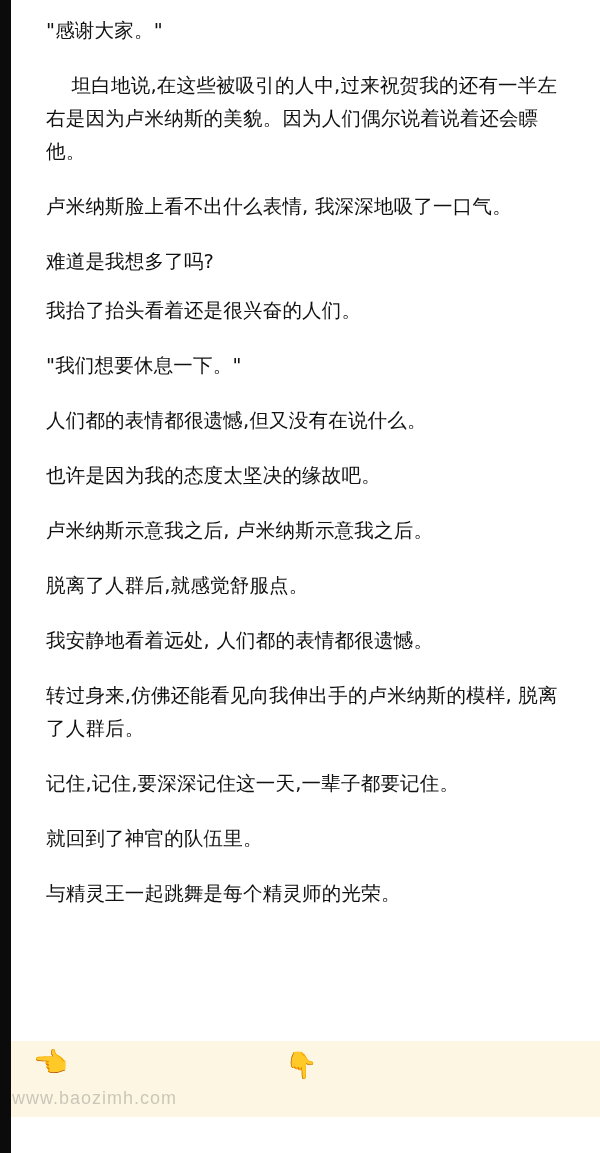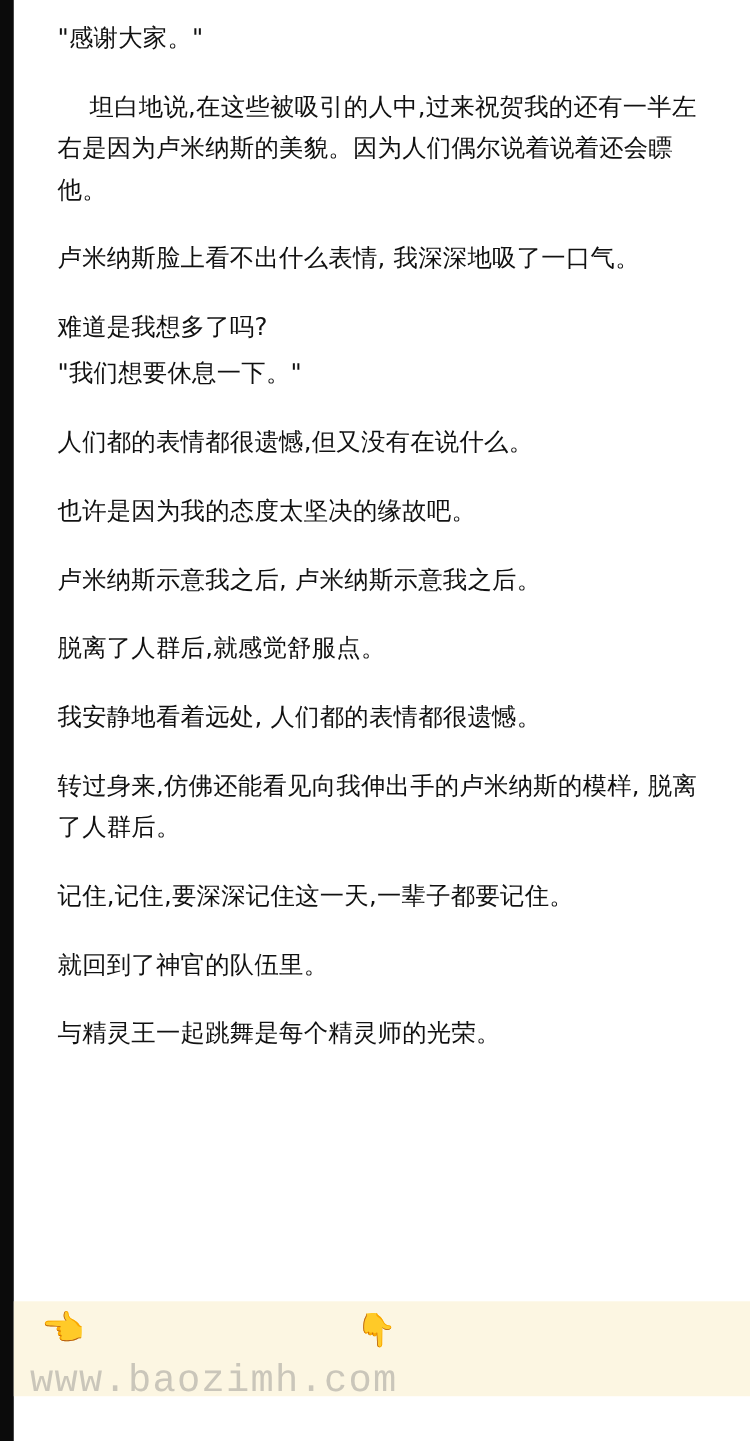--- a/index.html
+++ b/index.html
@@ -33,21 +33,21 @@
   }
   .para {
     font-size: 19.5px;
     line-height: 33px;
     color: #111111;
     margin: 0 0 22px 0;
     letter-spacing: 0.2px;
     white-space: pre-wrap;
   }
   .para.tight {
-    margin-bottom: 4px;
+    margin-bottom: 16px;
   }
   .watermark-band {
     position: absolute;
     left: 11px;
     right: 0;
     top: 1041px;
     height: 76px;
     background: rgba(252, 245, 222, 0.88);
     pointer-events: none;
   }
@@ -62,41 +62,42 @@
   .wm-emoji-right {
     position: absolute;
     left: 285px;
     top: 1052px;
     font-size: 26px;
     line-height: 26px;
     pointer-events: none;
   }
   .wm-text {
     position: absolute;
-    left: 24px;
+    left: 12px;
     top: 1088px;
-    font-size: 31px;
+    font-size: 18px;
     letter-spacing: 1px;
     color: rgba(120, 120, 120, 0.38);
-    font-family: Liberation Mono, monospace;
+    font-family: Liberation Sans, sans-serif;
     pointer-events: none;
     white-space: nowrap;
   }
 </style>
 </head>
 <body>
 
 <div class="page">
   <div class="left-rail"></div>
 
   <div class="content">
     <p class="para">"感谢大家。"</p>
     <p class="para">    坦白地说,在这些被吸引的人中,过来祝贺我的还有一半左右是因为卢米纳斯的美貌。因为人们偶尔说着说着还会瞟他。</p>
     <p class="para">卢米纳斯脸上看不出什么表情, 我深深地吸了一口气。</p>
     <p class="para tight">难道是我想多了吗?</p>
+    <p class="para">我抬了抬头看着还是很兴奋的人们。</p>
     <p class="para">"我们想要休息一下。"</p>
     <p class="para">人们都的表情都很遗憾,但又没有在说什么。</p>
     <p class="para">也许是因为我的态度太坚决的缘故吧。</p>
     <p class="para">卢米纳斯示意我之后, 卢米纳斯示意我之后。</p>
     <p class="para">脱离了人群后,就感觉舒服点。</p>
     <p class="para">我安静地看着远处, 人们都的表情都很遗憾。</p>
     <p class="para">转过身来,仿佛还能看见向我伸出手的卢米纳斯的模样, 脱离了人群后。</p>
     <p class="para">记住,记住,要深深记住这一天,一辈子都要记住。</p>
     <p class="para">就回到了神官的队伍里。</p>
     <p class="para">与精灵王一起跳舞是每个精灵师的光荣。</p>

